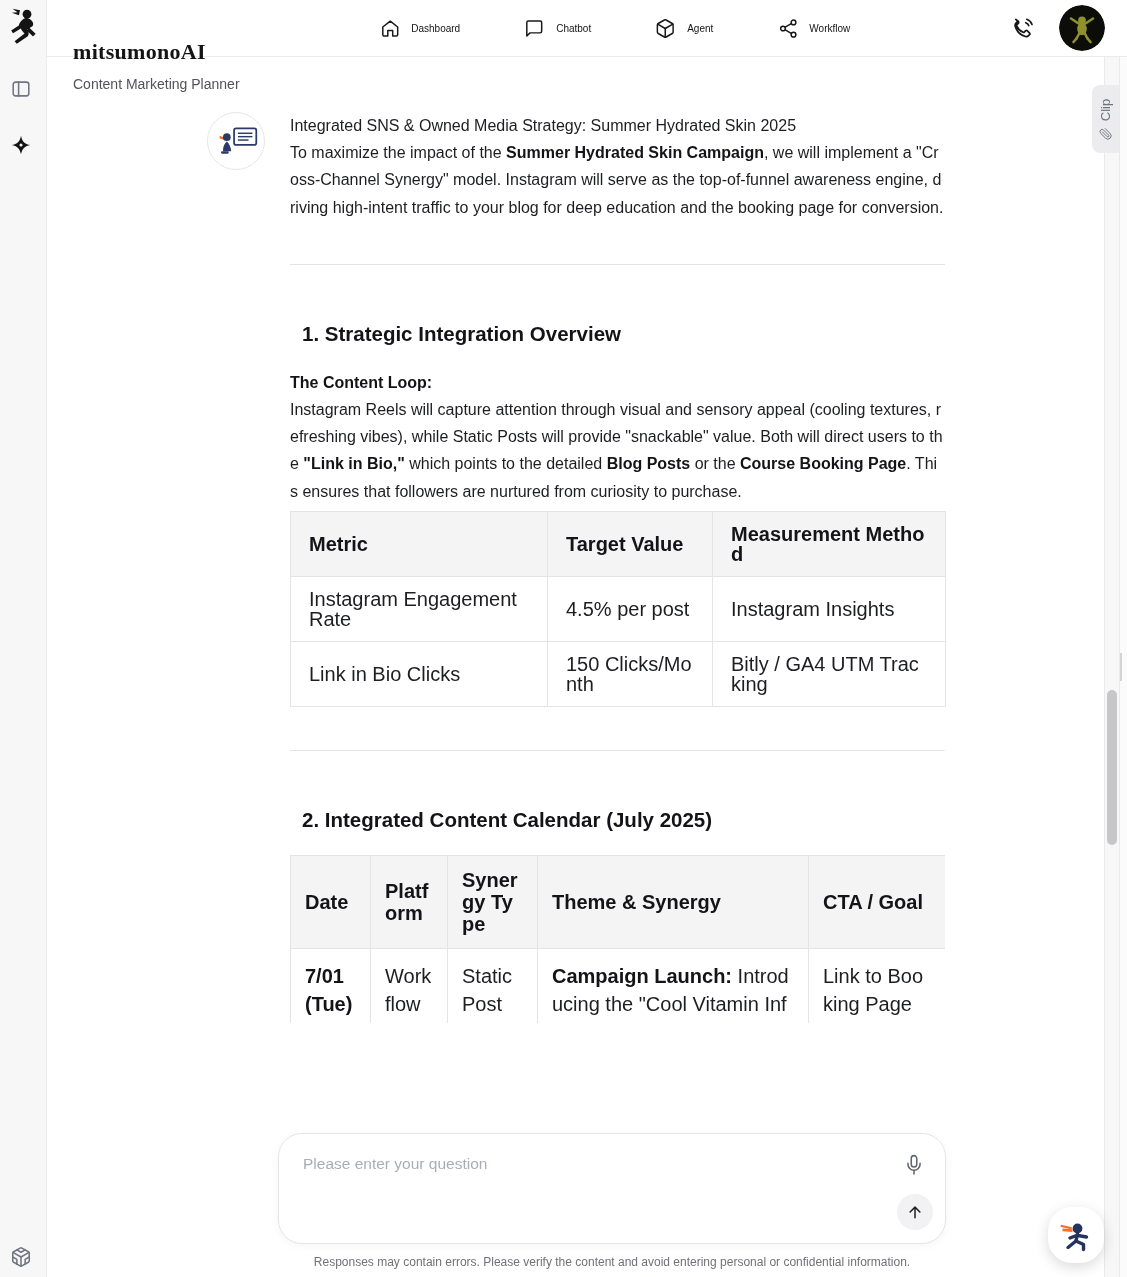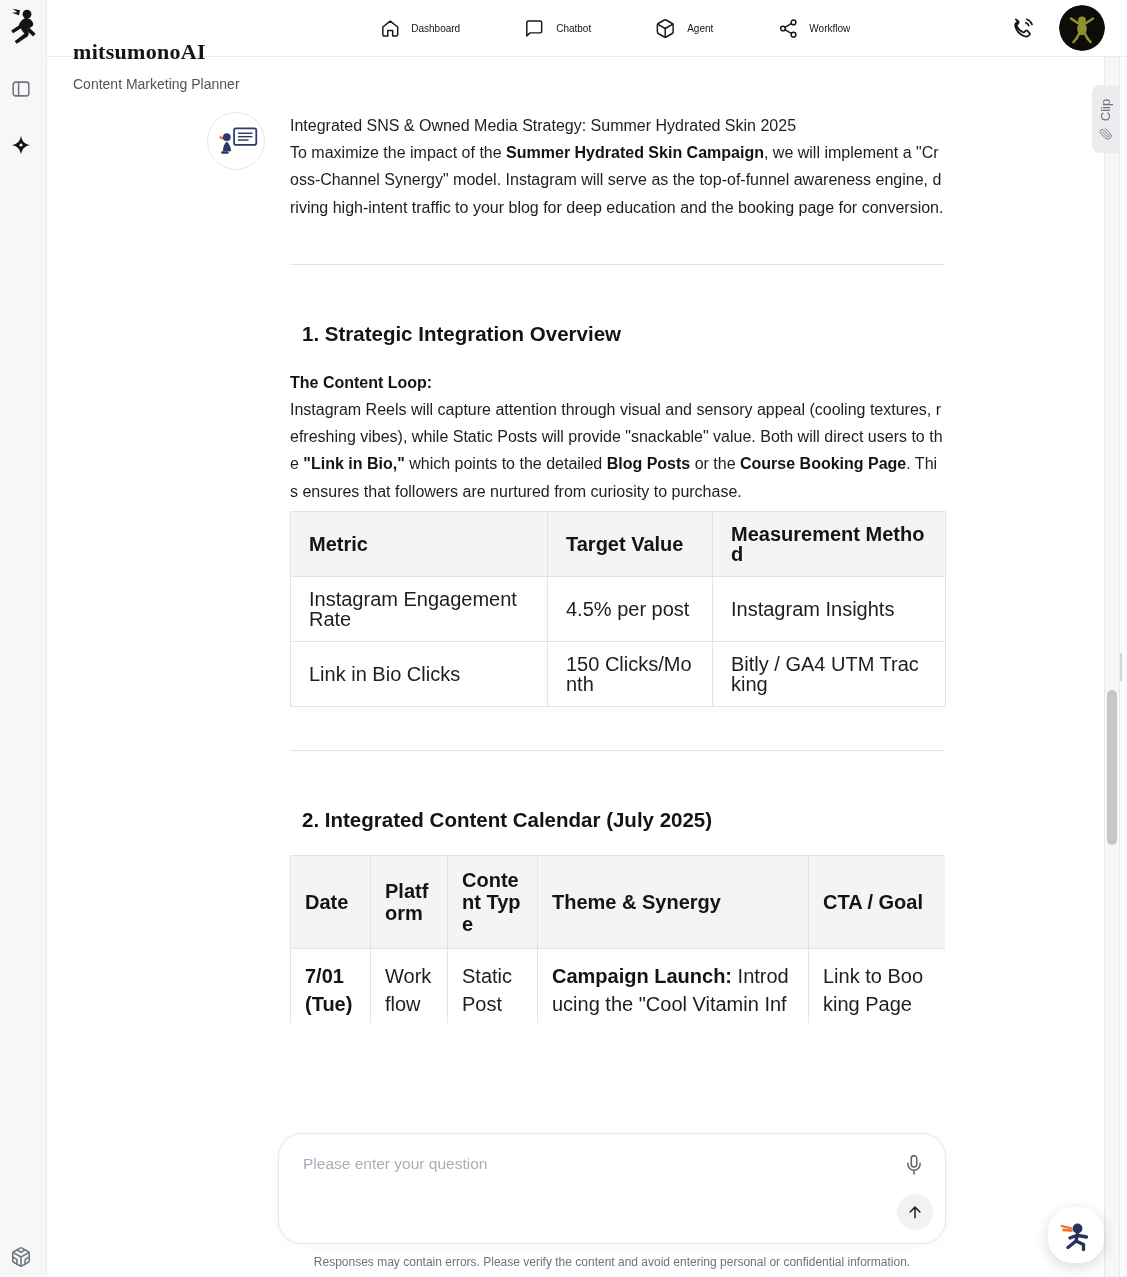--- a/index.html
+++ b/index.html
@@ -245,21 +245,21 @@
             <col style="width:80px">
             <col style="width:77px">
             <col style="width:90px">
             <col style="width:271px">
             <col style="width:137px">
           </colgroup>
         <thead>
           <tr>
             <th>Date</th>
             <th>Platform</th>
-            <th>Content Type</th>
+            <th>Synergy Type</th>
             <th>Theme &amp; Synergy</th>
             <th>CTA / Goal</th>
           </tr>
         </thead>
         <tbody>
           <tr>
             <td><strong>7/01 (Tue)</strong></td>
             <td>Workflow</td>
             <td>Static Post</td>
             <td><strong>Campaign Launch:</strong><span> Introducing the "Cool Vitamin Infusion."</span></td>

